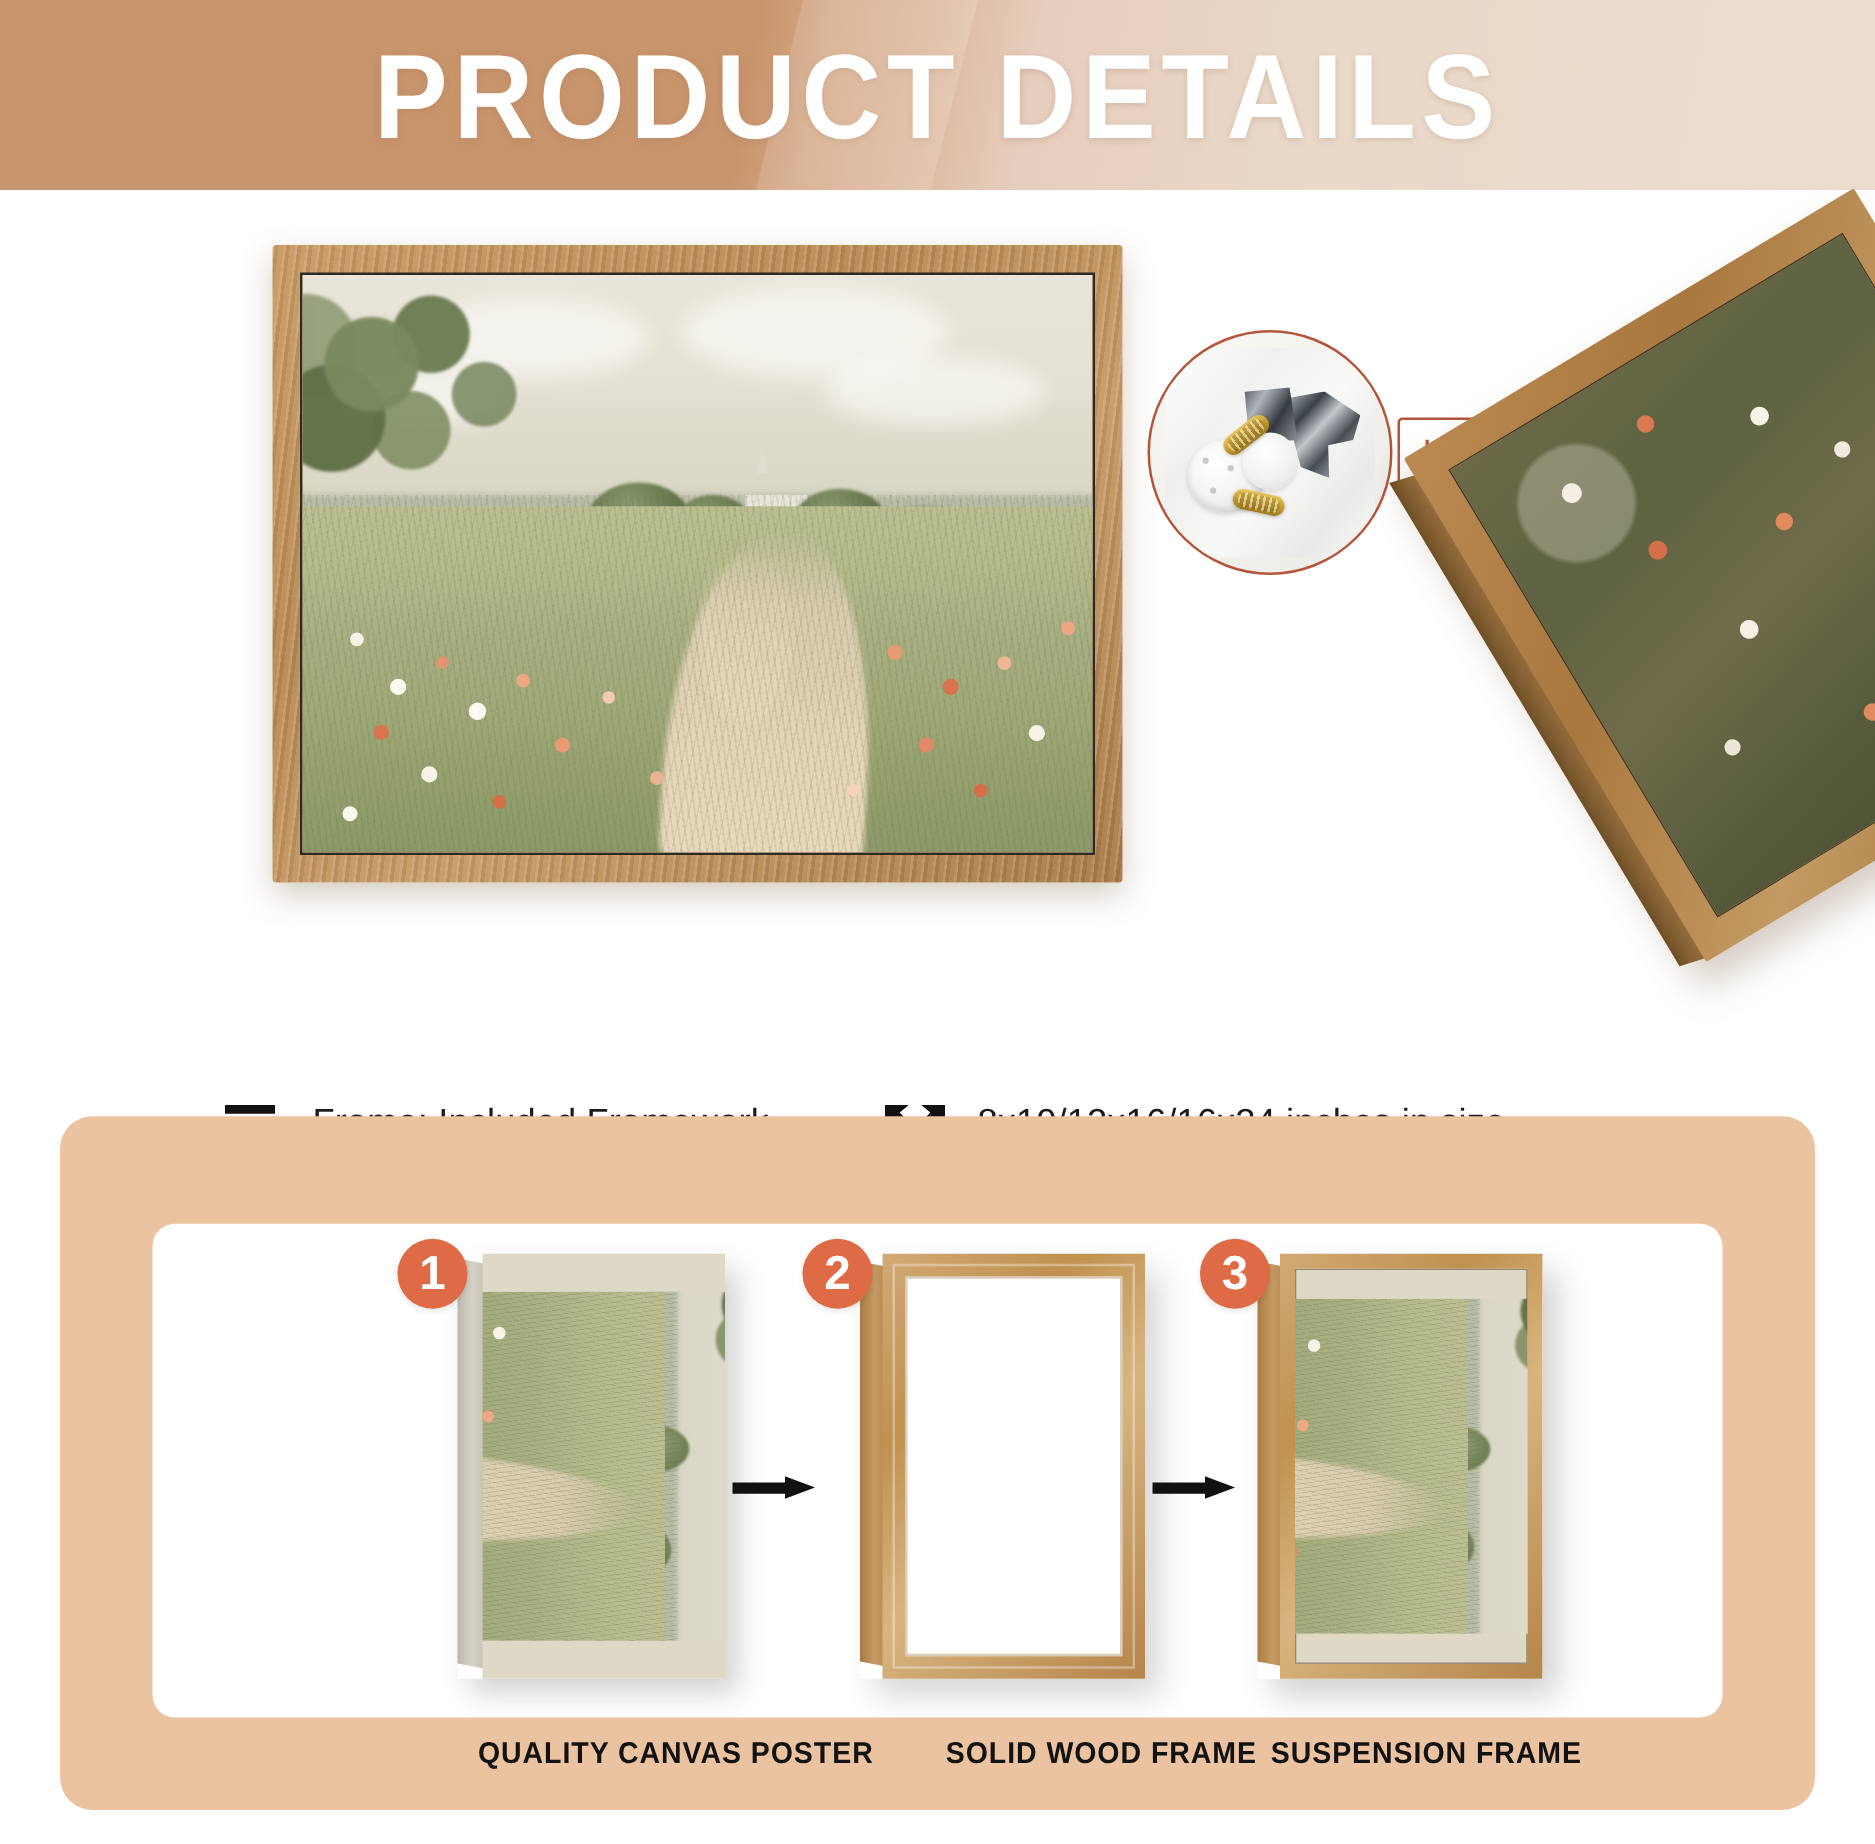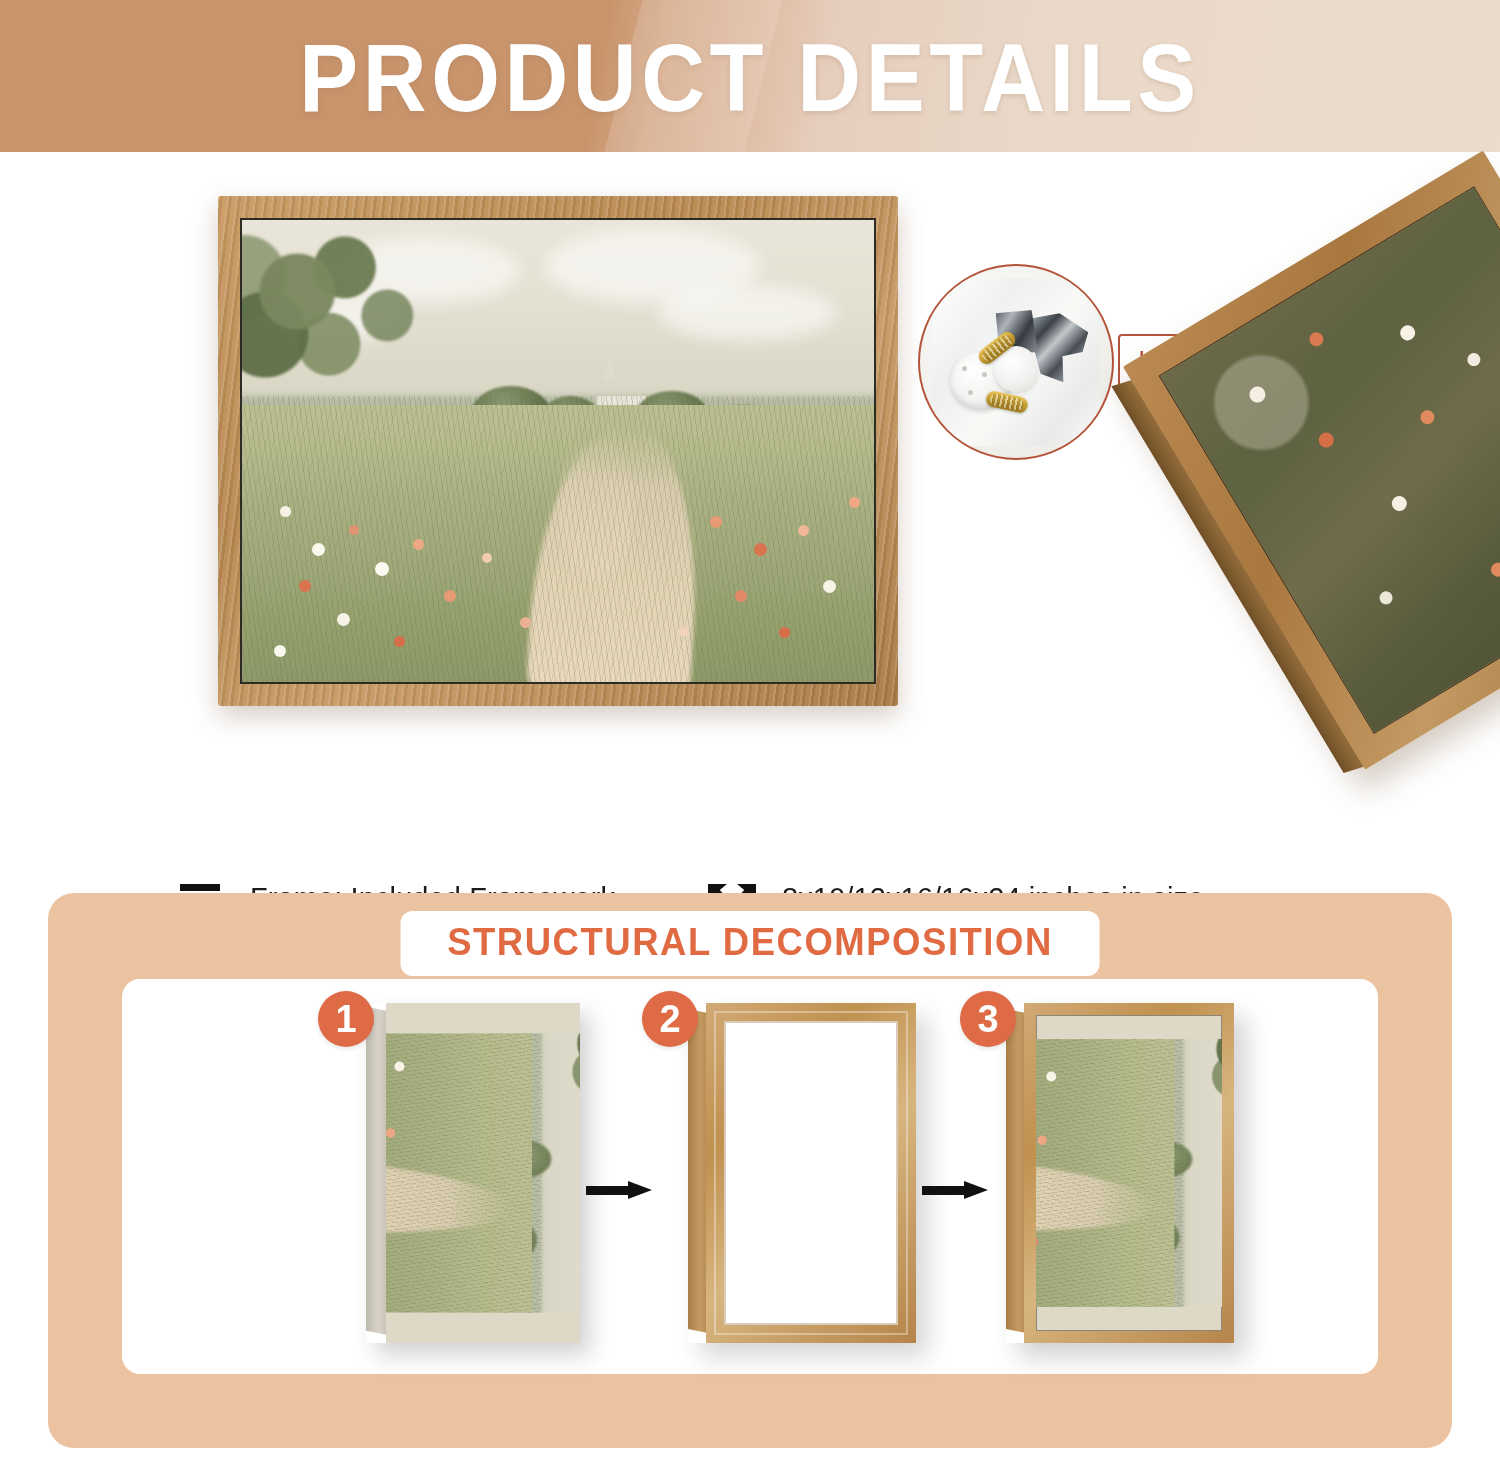--- a/index.html
+++ b/index.html
@@ -569,23 +569,20 @@
     </div>
     <div class="spec-textwrap">
       <div class="spec-text">Material: High quality canvas</div>
       <div class="spec-dash" style="width:330px;"></div>
     </div>
   </div>
 </div>
 
 <div class="decomp">
 
-  <div class="decomp-title-pill">
-    <div class="decomp-title">STRUCTURAL DECOMPOSITION</div>
-  </div>
 
   <div class="decomp-stage">
 
     <div class="step" style="left:196px; width:300px;">
       <div class="step-badge" style="left:0; top:12px;">1</div>
       <div class="canvas-obj" style="left:48px; top:24px;">
         <div class="edge"></div>
         <div class="face">
           <div class="rot-art">
             <div class="art">
@@ -656,13 +653,18 @@
 
                 </div>
               </div>
             </div>
           </div>
         </div>
       </div>
     </div>
   </div>
 
+  <div class="captions">
+    <div class="caption" style="left:252px;">QUALITY CANVAS POSTER</div>
+    <div class="caption" style="left:628px;">SOLID WOOD FRAME</div>
+    <div class="caption" style="left:888px;">SUSPENSION FRAME</div>
+  </div>
 </div>
 
 </body></html>

